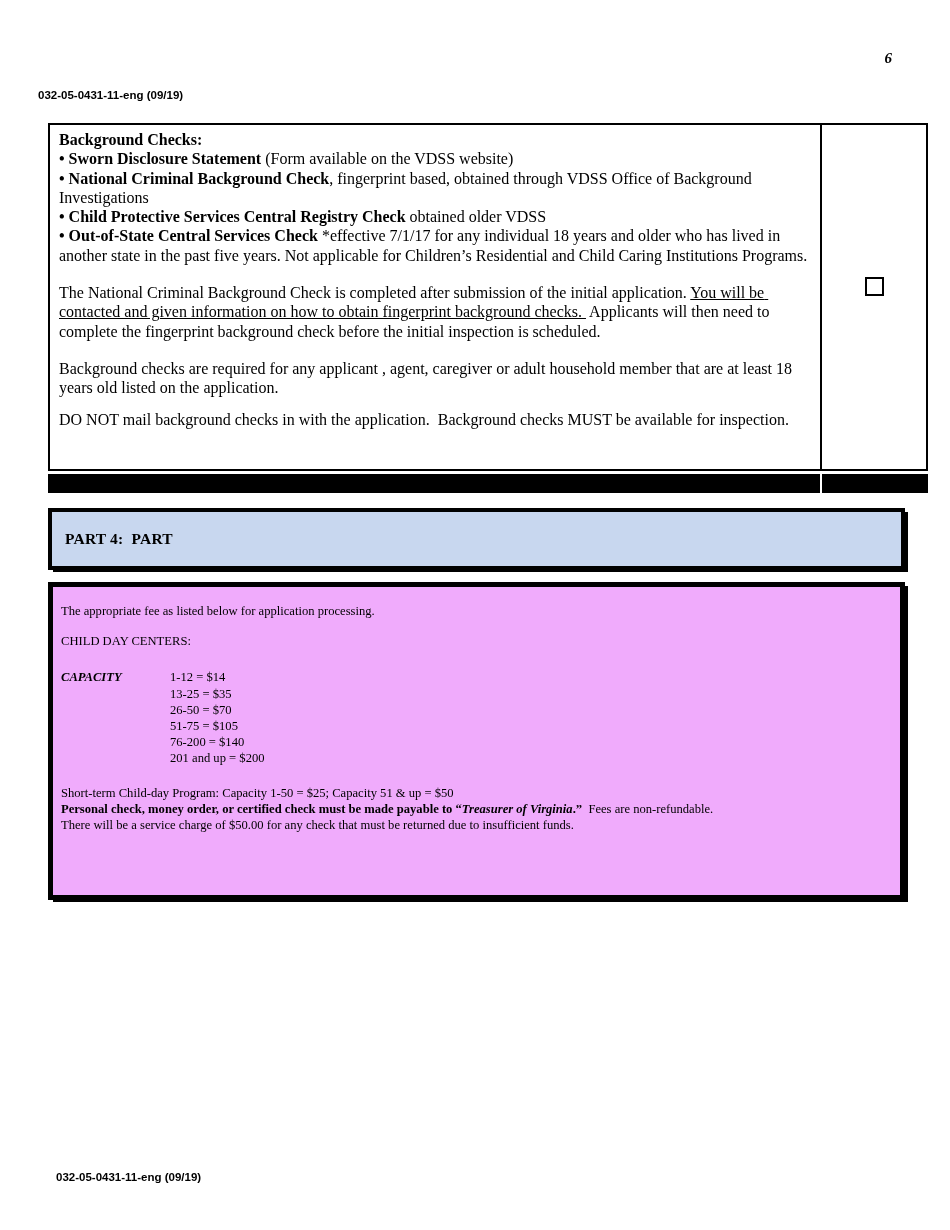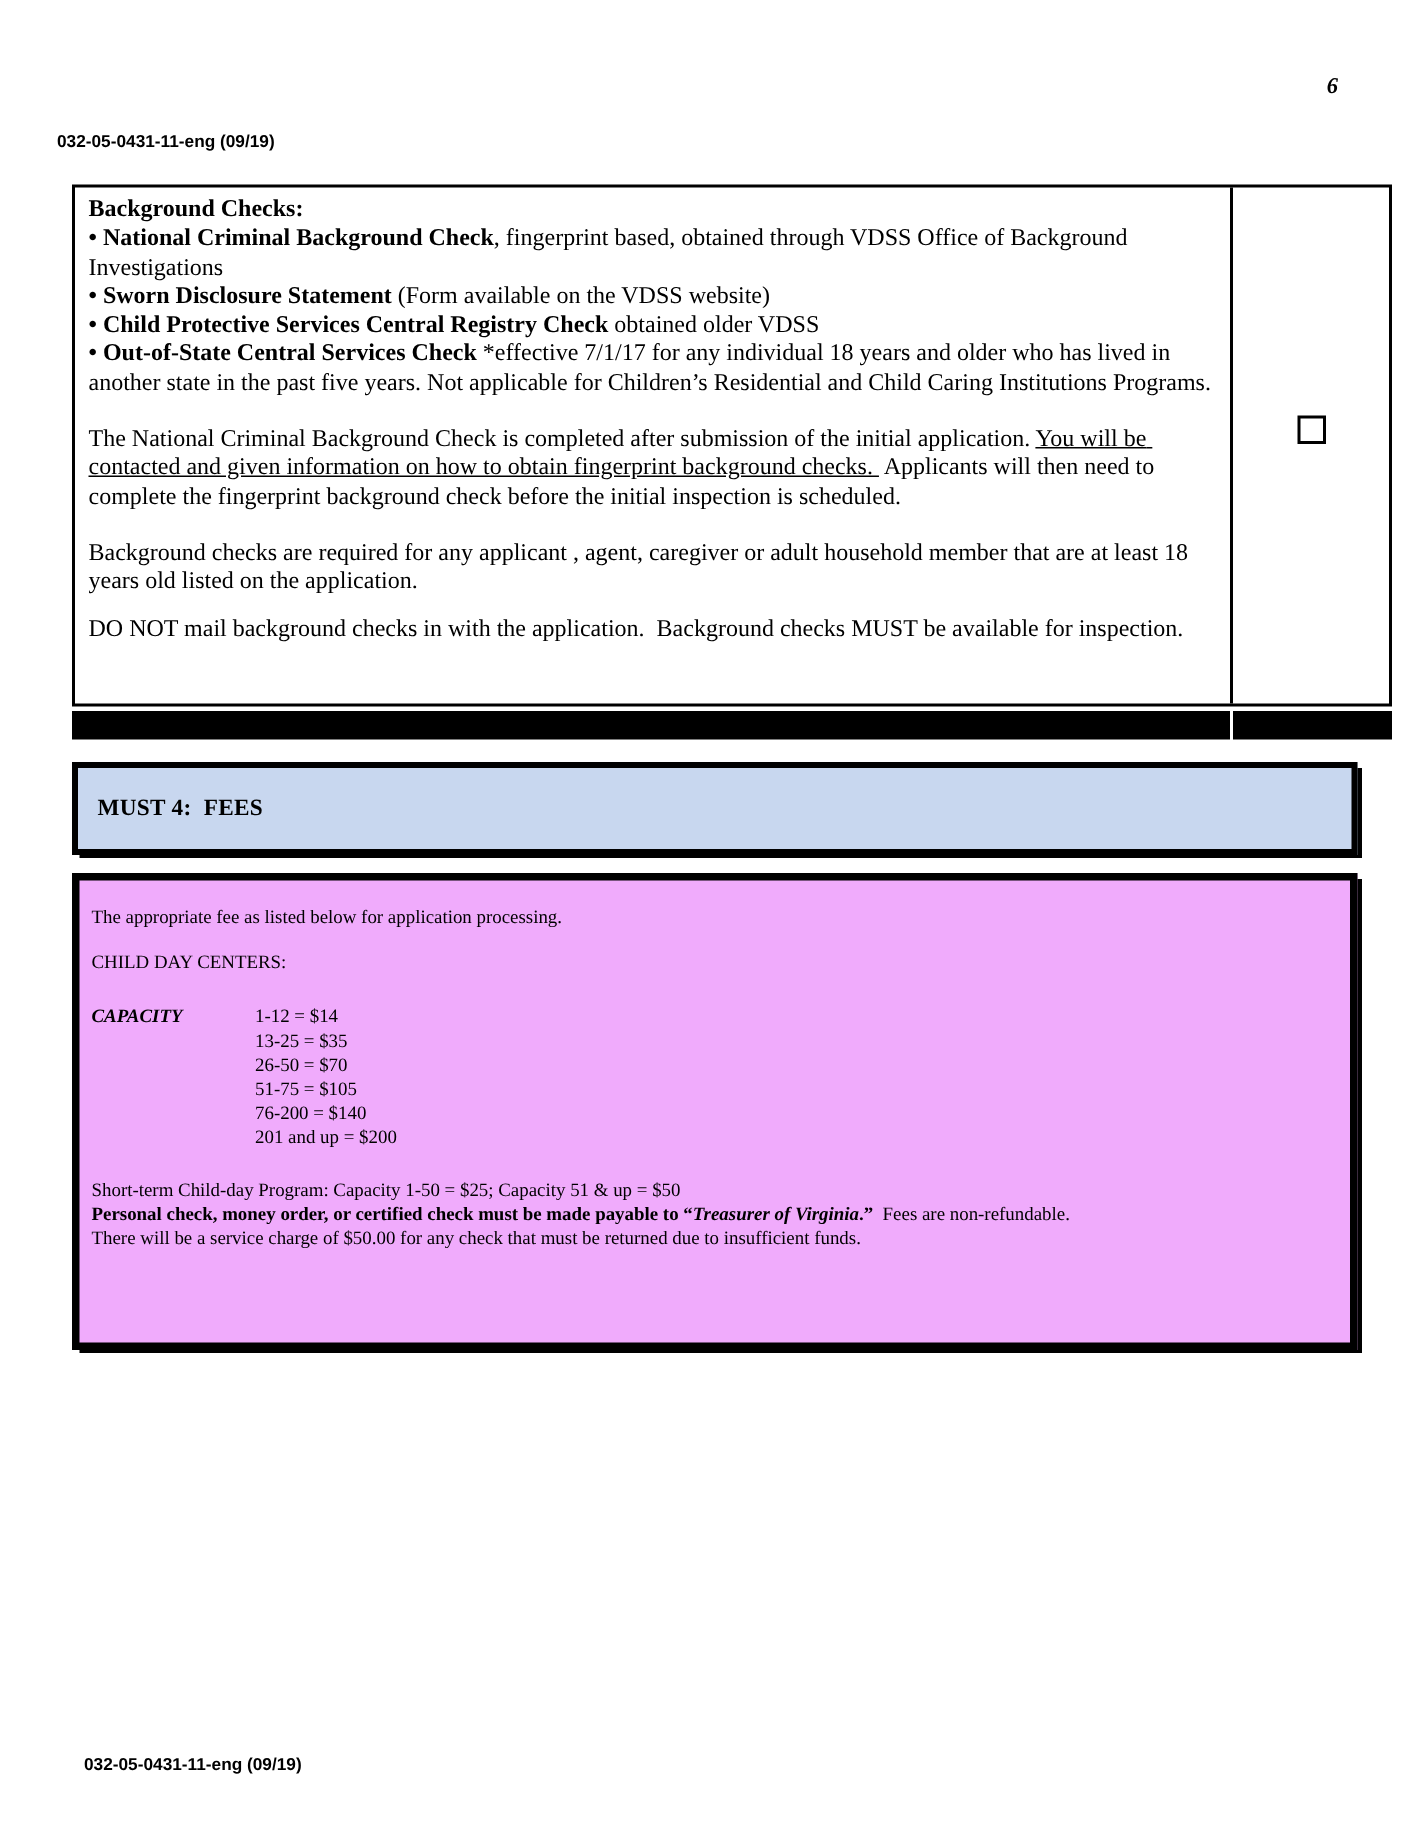--- a/index.html
+++ b/index.html
@@ -80,41 +80,41 @@
 </style>
 </head>
 <body>
 
 <div class="page-number">6</div>
 <div class="form-code header">032-05-0431-11-eng (09/19)</div>
 
 <div class="bg-box">
   <div class="bg-main">
     <div class="bold pre">Background Checks:</div>
+    <div class="pre"><span class="bold">• Sworn Disclosure Statement</span><span> (Form available on the VDSS website)</span></div>
     <div class="pre"><span class="bold">• National Criminal Background Check</span><span>, fingerprint based, obtained through VDSS Office of Background Investigations</span></div>
-    <div class="pre"><span class="bold">• Sworn Disclosure Statement</span><span> (Form available on the VDSS website)</span></div>
     <div class="pre"><span class="bold">• Child Protective Services Central Registry Check</span><span> obtained older VDSS</span></div>
     <div class="pre"><span class="bold">• Out-of-State Central Services Check </span><span>*effective 7/1/17 for any individual 18 years and older who has lived in another state in the past five years. Not applicable for Children’s Residential and Child Caring Institutions Programs.</span></div>
     <div class="para"><span>The National Criminal Background Check is completed after submission of the initial application. </span><span class="underline">You will be contacted and given information on how to obtain fingerprint background checks. </span><span> Applicants will then need to complete the fingerprint background check before the initial inspection is scheduled.</span></div>
     <div class="para">Background checks are required for any applicant , agent, caregiver or adult household member that are at least 18 years old listed on the application.</div>
     <div class="para tight">DO NOT mail background checks in with the application.  Background checks MUST be available for inspection.</div>
   </div>
   <div class="bg-side">
     <div class="checkbox"></div>
   </div>
 </div>
 
 <div class="black-bar">
   <div class="bar-left"></div>
   <div class="bar-gap"></div>
   <div class="bar-right"></div>
 </div>
 
 <div class="part4-header" style="background: rgb(200, 215, 239);">
-  <div class="part4-title">MUST 4:  FEES</div>
+  <div class="part4-title">PART 4:  PART</div>
 </div>
 
 <div class="fees-box">
   <div class="fees-intro">The appropriate fee as listed below for application processing.</div>
   <div class="fees-centers">CHILD DAY CENTERS:</div>
   <div class="capacity-row">
     <div class="capacity-label">CAPACITY</div>
     <div class="capacity-list">
       <div>1-12 = $14</div>
       <div>13-25 = $35</div>

